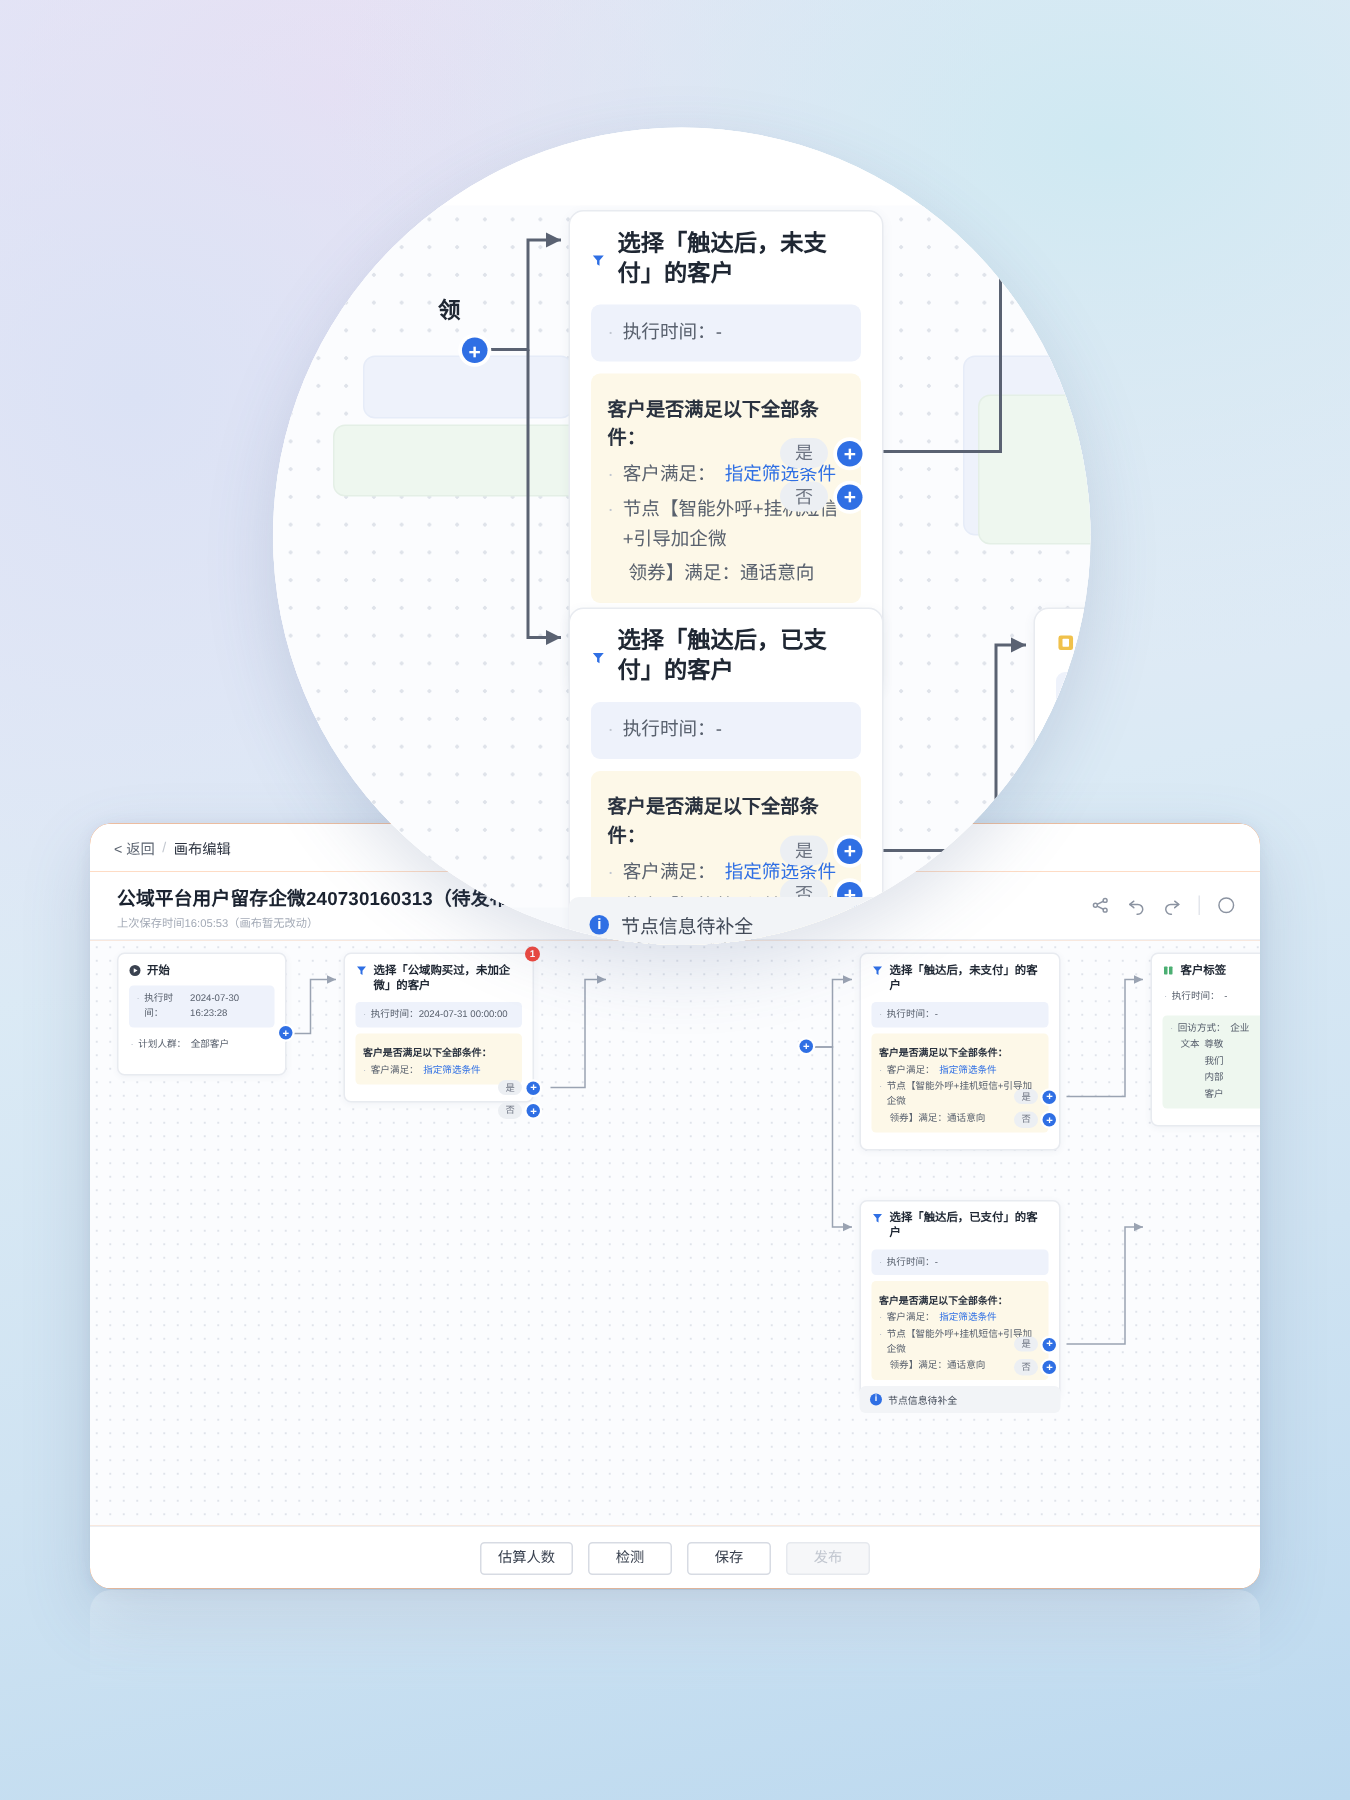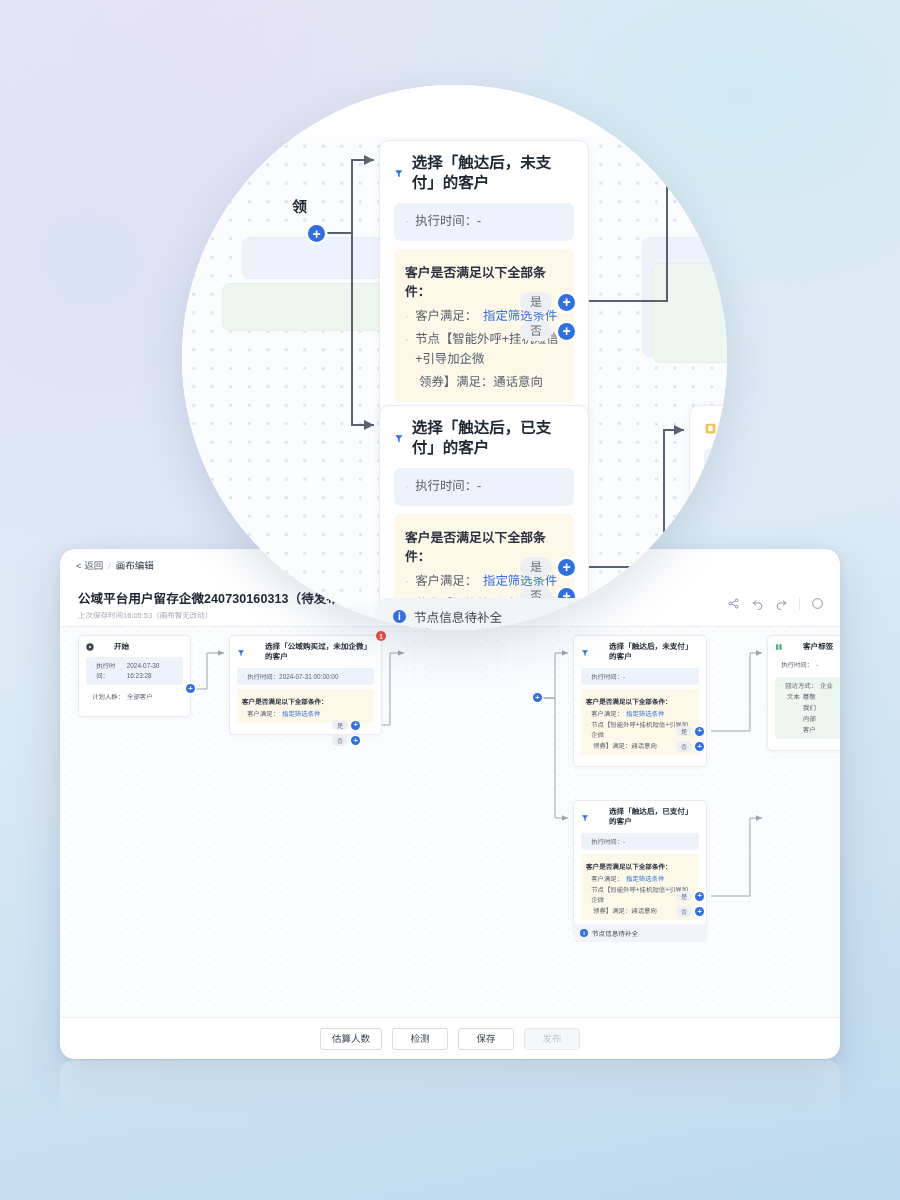--- a/index.html
+++ b/index.html
@@ -66,21 +66,21 @@
   
   .node {
     position: absolute;
     background: #fff;
     border: 1px solid #e8ebf0;
     border-radius: 5px;
     box-shadow: 0 1px 4px rgba(60,80,120,.06);
     padding: 6px 7px 7px 7px;
   }
   .node-head {
-    display: flex; align-items: center; gap: 20px;
+    display: flex; align-items: flex-start; gap: 4px;
     font-size: 7.6px; font-weight: bold; color: #1f2733; line-height: 1.35;
     margin-bottom: 5px;
   }
   .node-head .hicon { flex: 0 0 auto; margin-top: .5px; }
   .sec {
     border-radius: 3px; padding: 4px 5px; margin-bottom: 4px;
   }
   .sec-blue { background: #eef2fb; }
   .sec-yellow { background: #fdf8e8; }
   .sec-green { background: #eef7ef; }
@@ -353,21 +353,21 @@
       <div class="sec sec-plain">
         <div class="row">
           <span class="dot">·</span>
           <span>计划人群：</span>
           <span>全部客户</span>
         </div>
       </div>
     </div>
     <div class="plus-lone" style="left:126px; top:57px;">+</div>
 
-    <div class="node" style="left:169px; top:8px; width:153px;">
+    <div class="node" style="left:169px; top:8px; width:127px;">
       <div class="badge-red">1</div>
       <div class="node-head">
         <svg class="hicon" width="8" height="8" viewBox="0 0 24 24" fill="#2f6fe4">
           <polygon points="3,4 21,4 14,12.5 14,21 10,18.5 10,12.5"></polygon>
         </svg>
         <span>选择「公域购买过，未加企微」的客户</span>
       </div>
       <div class="sec sec-blue">
         <div class="row">
           <span class="dot">·</span>

